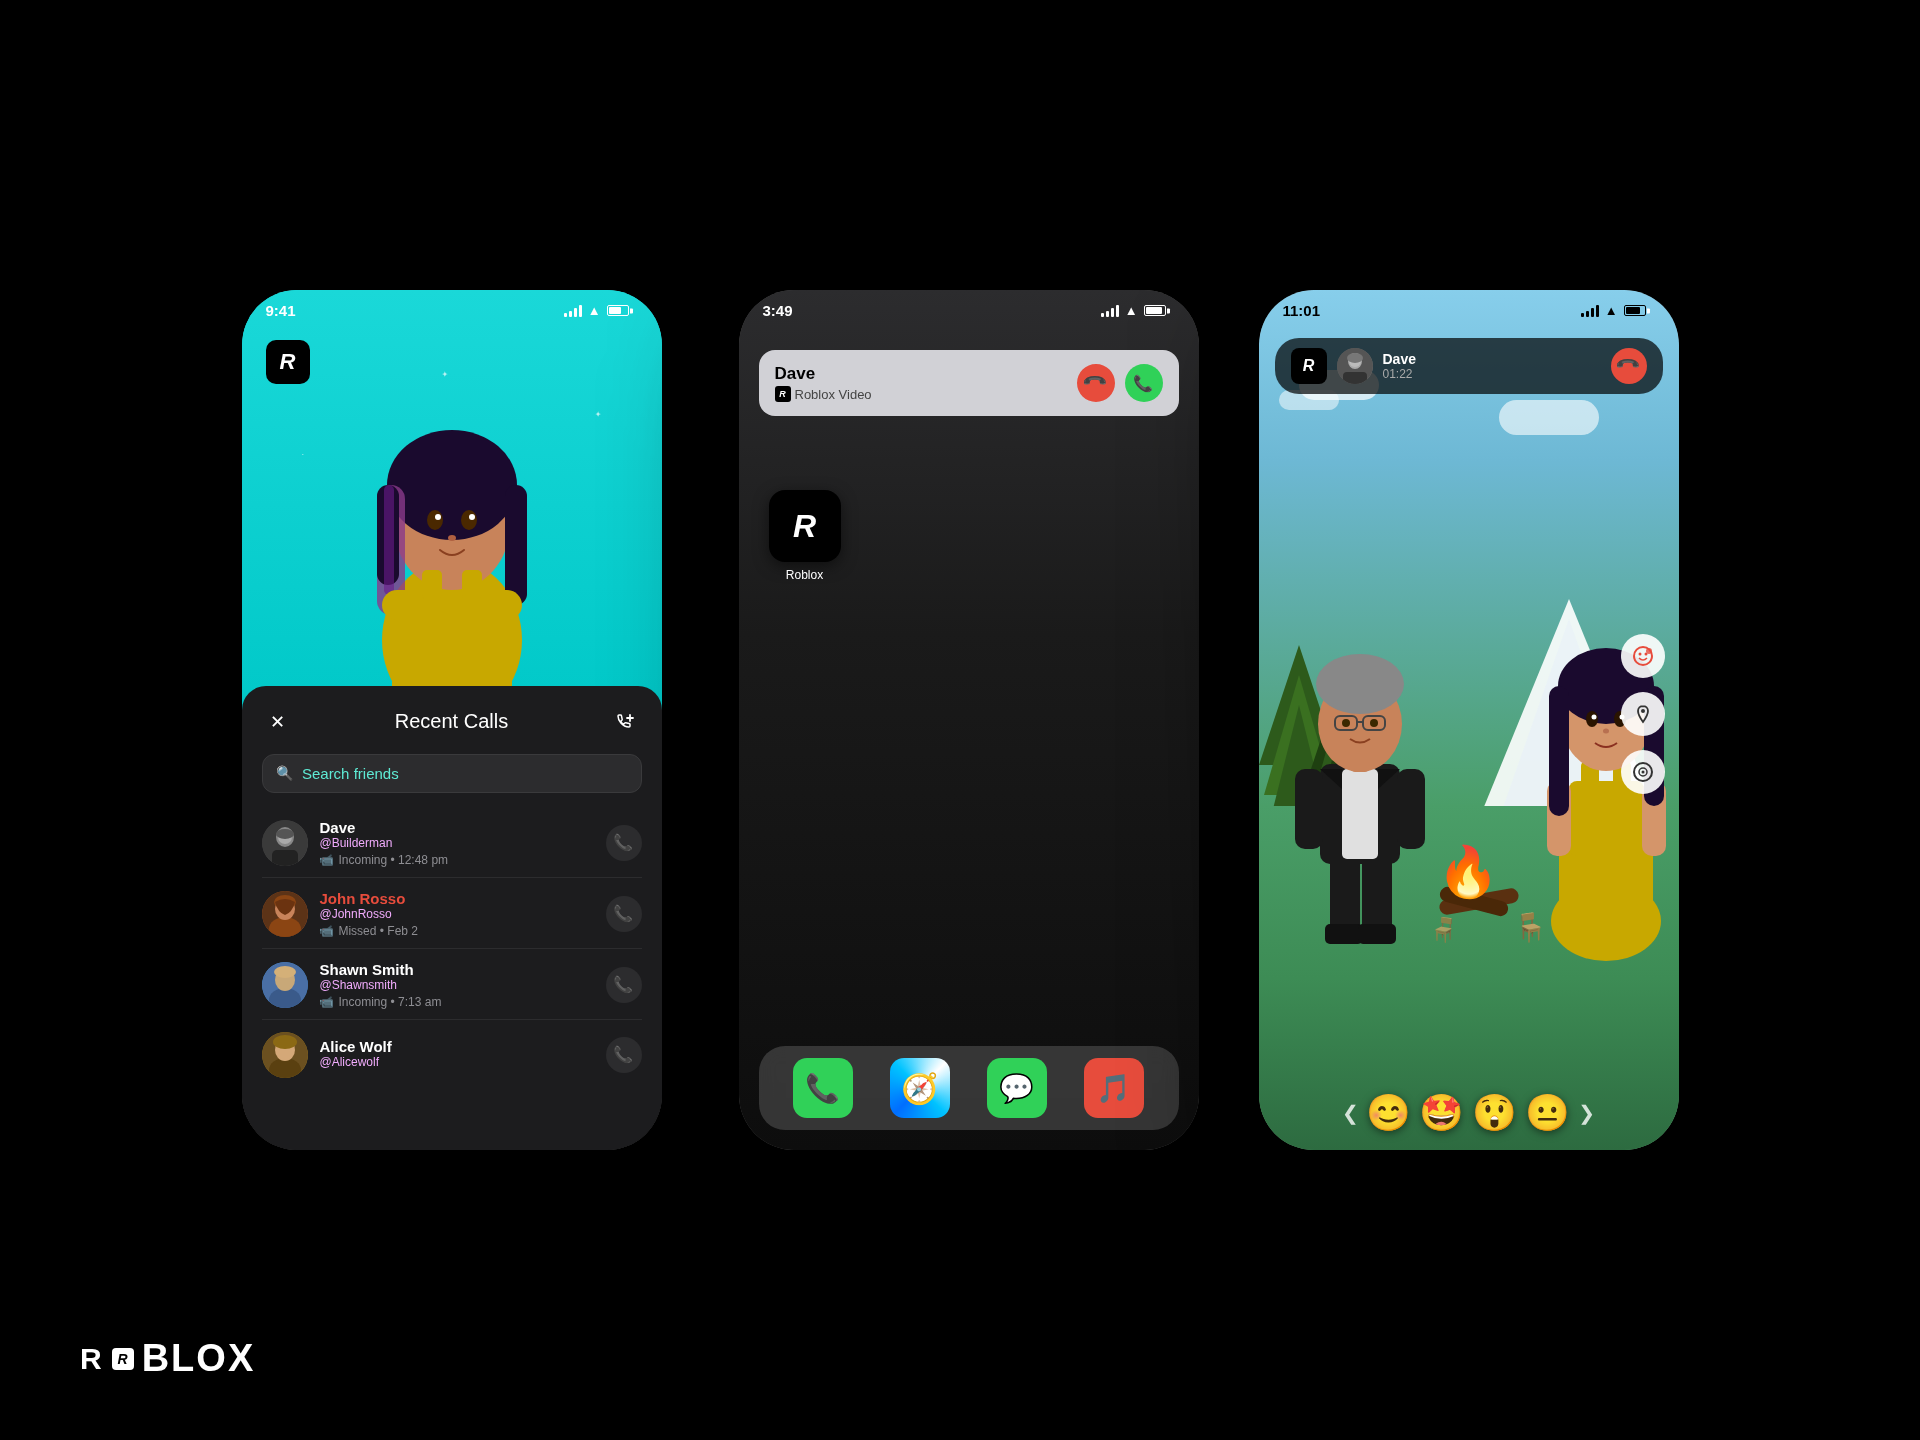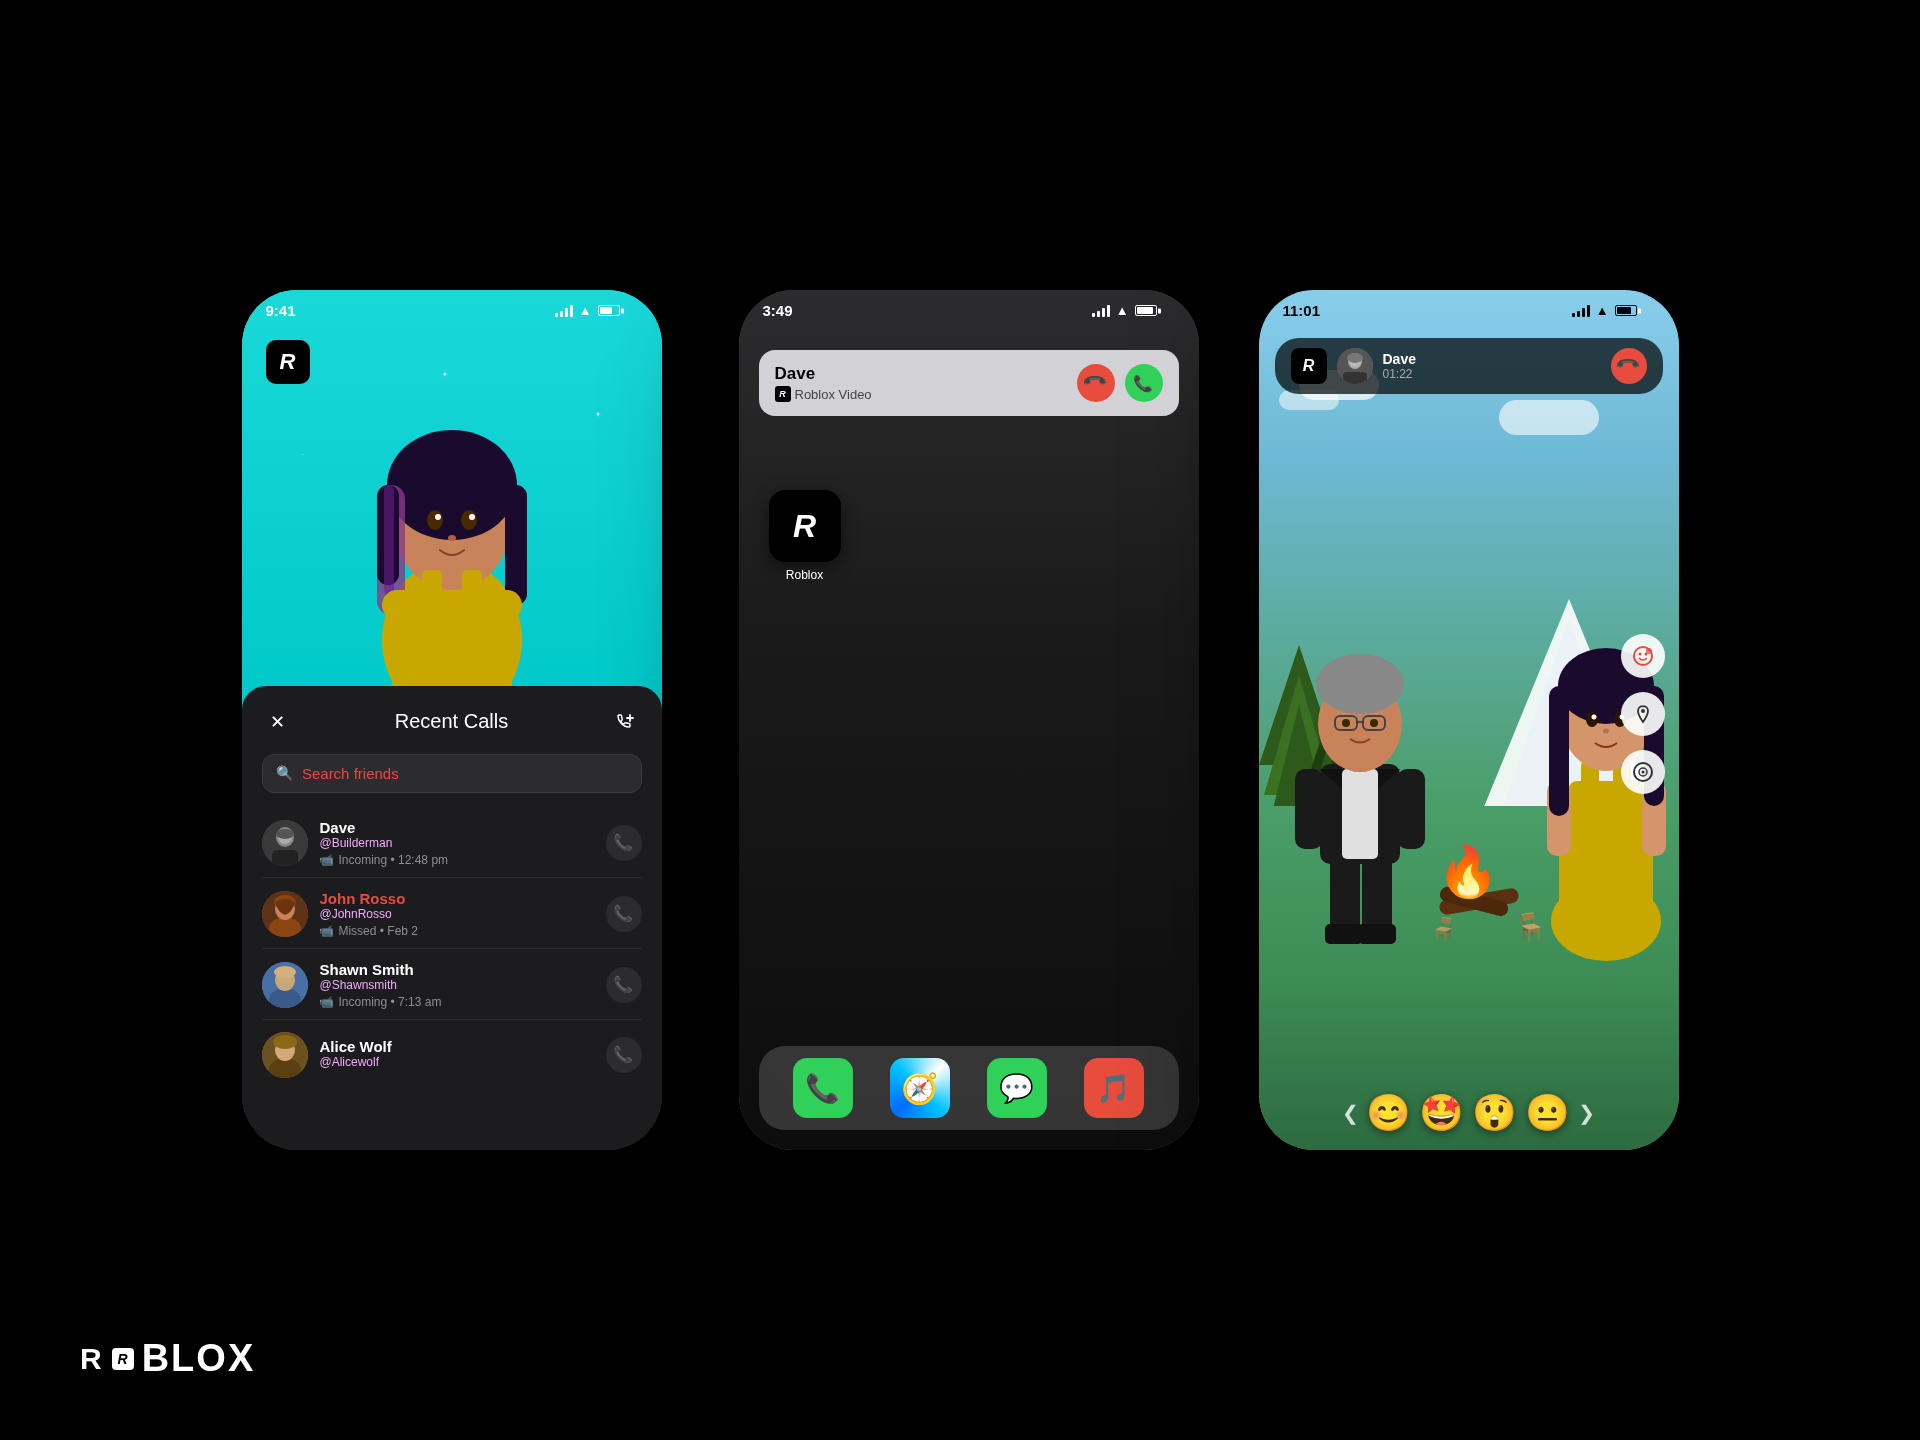--- a/index.html
+++ b/index.html
@@ -53,21 +53,21 @@
 
     
     .status-bar {
       display: flex;
       justify-content: space-between;
       align-items: center;
       padding: 12px 24px 4px;
       position: absolute;
       top: 0;
       left: 0;
-      right: 18px;
+      right: 9px;
       z-index: 10;
     }
     .status-time {
       font-size: 15px;
       font-weight: 600;
       color: #fff;
     }
     .status-icons {
       display: flex;
       gap: 6px;
@@ -213,21 +213,21 @@
       align-items: center;
       gap: 8px;
       margin-bottom: 16px;
       border: 1px solid #3a3a3c;
     }
     .search-icon-inner {
       color: #8e8e93;
       font-size: 14px;
     }
     .search-text {
-      color: #ef4444;
+      color: #5eead4;
       font-size: 15px;
     }
 
     .call-list {
       display: flex;
       flex-direction: column;
       gap: 2px;
     }
 
     .call-item {

